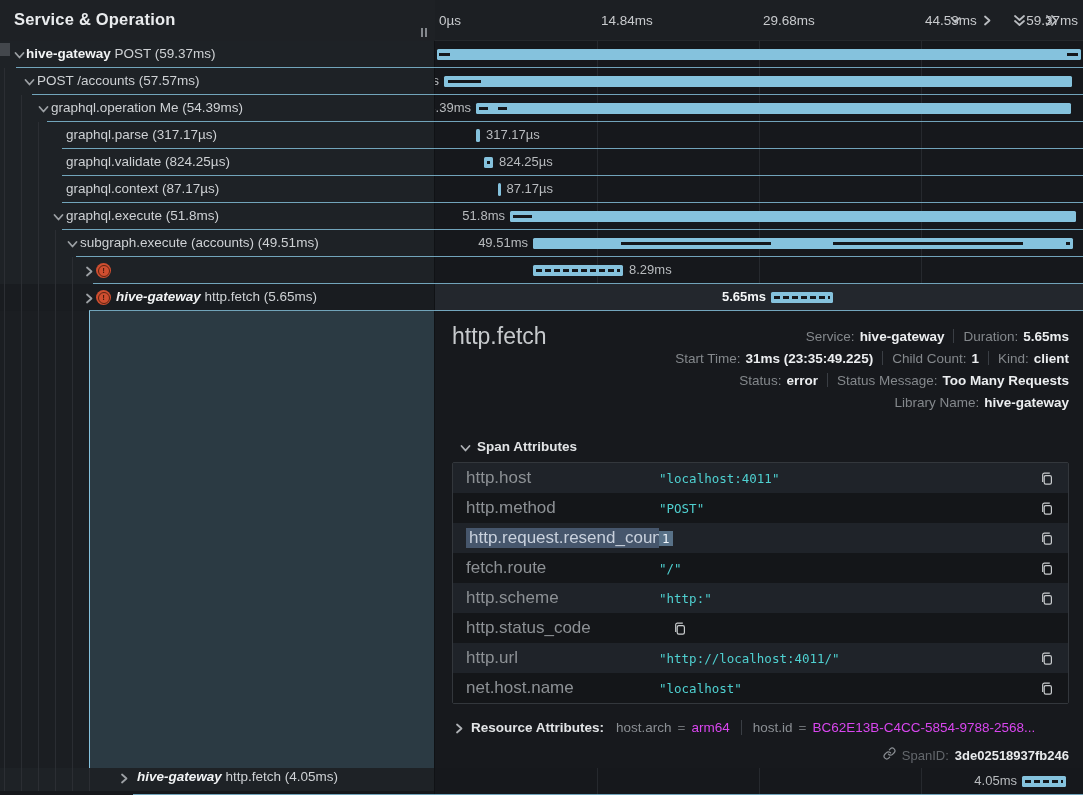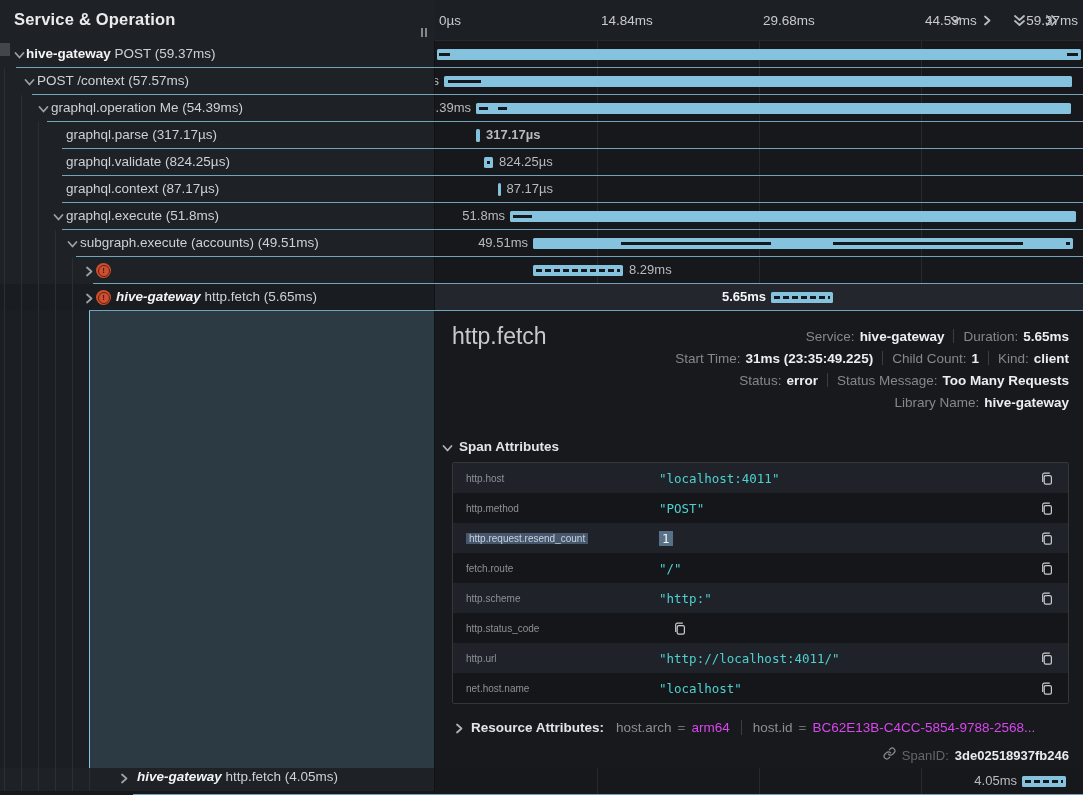--- a/index.html
+++ b/index.html
@@ -46,28 +46,28 @@
   #detail-left .teal{position:absolute;left:89px;top:0;right:0;bottom:0;background:#2b3a43;border-left:1.5px solid #85c2dd;}
   #detail-left .guide{position:absolute;top:0;width:1px;height:457px;background:#2a2d32;}
   
   #detail-panel{position:absolute;left:435px;top:311px;width:648px;height:457px;background:#17191d;z-index:4;}
   #detail-title{position:absolute;left:17px;top:12px;font-size:23px;color:#c7cacd;}
   #meta{position:absolute;right:14px;top:14px;display:flex;flex-direction:column;align-items:flex-end;}
   .meta-line{display:flex;align-items:center;height:22px;font-size:13.5px;}
   .mlabel{color:#84888c;margin-right:5px;white-space:nowrap;}
   .mvalue{color:#eceef0;font-weight:bold;white-space:nowrap;}
   .msep{width:1px;height:14px;background:#3a3e44;margin:0 9px;}
-  #attr-section-header{position:absolute;left:5px;top:128px;display:flex;align-items:center;gap:7px;}
+  #attr-section-header{position:absolute;left:23px;top:128px;display:flex;align-items:center;gap:7px;}
   #attr-section-header .chev{width:12px;height:12px;color:#aeb1b5;}
   #attr-section-header .lbl{font-size:13.5px;font-weight:bold;color:#e2e4e6;}
   #attr-table{position:absolute;left:17px;top:151px;width:617px;border:1px solid #33373c;border-radius:2px;box-sizing:border-box;}
   .attr-row{display:flex;align-items:center;height:30px;box-sizing:border-box;}
   .attr-row.light{background:#1f2329;}
   .attr-row.dark{background:#141619;}
-  .attr-key{width:193px;padding-left:13px;font-size:10px;color:#8d9195;flex:none;white-space:nowrap;overflow:hidden;}
+  .attr-key{width:193px;padding-left:13px;font-size:17px;color:#8d9195;flex:none;white-space:nowrap;overflow:hidden;}
   .attr-key .hl{background:#46566c;color:#c9d1dd;padding:2px 3px;border-radius:1px;}
   .attr-val{flex:1;font-family:"DejaVu Sans Mono",monospace;font-size:12.5px;white-space:nowrap;overflow:hidden;}
   .attr-val.string{color:var(--string);}
   .attr-val.number{color:var(--number);}
   .attr-val .hlv{background:#587187;color:#eff5fb;padding:2px 3px;border-radius:1px;}
   .copy-btn{flex:none;width:42px;display:flex;justify-content:center;cursor:pointer;background:none;border:none;padding:0;}
   #resource-row{position:absolute;left:17px;right:14px;top:404px;display:flex;align-items:center;height:24px;}
   #resource-row .chev{width:12px;height:12px;color:#aeb1b5;margin-right:7px;}
   #resource-row .lbl{font-size:13.5px;font-weight:bold;color:#e2e4e6;margin-right:12px;white-space:nowrap;}
   .res-entry{display:flex;align-items:center;font-size:13.5px;white-space:nowrap;overflow:hidden;}
@@ -142,21 +142,21 @@
         <div class="bar" style="left: 2px; width: 644px;">
           <div class="mark" style="left: 2px; width: 11px;"></div>
           <div class="mark" style="left: 630px; width: 11px;"></div>
         </div>
       </div>
       <div class="row-left" style="top: 68px;">
         <div class="guide" style="left: 4px;"></div>
         <span class="chev" style="left: 22px;"><svg width="15" height="15" viewBox="0 0 15 15" style="" fill="none" stroke="#9ca0a4" stroke-width="1.8" stroke-linecap="round" stroke-linejoin="round">
             <polyline points="3.5,5 7.5,9.5 11.5,5"></polyline>
           </svg></span>
-        <span class="txt" style="left: 37px;">POST /context (57.57ms)</span>
+        <span class="txt" style="left: 37px;">POST /accounts (57.57ms)</span>
       </div>
       <div class="row-right" style="top: 68px;">
         <div class="bar" style="left: 9px; width: 628px;">
           <div class="mark" style="left: 4px; width: 33px;"></div>
         </div>
         <span class="bar-label" style="right: 644px;">57.57ms</span>
       </div>
       <div class="row-left" style="top: 95px;">
         <div class="guide" style="left: 4px;"></div>
         <div class="guide" style="left: 21px;"></div>
@@ -171,21 +171,21 @@
           <div class="mark" style="left: 22px; width: 9px;"></div>
         </div>
         <span class="bar-label" style="right: 612px;">54.39ms</span>
       </div>
       <div class="row-left" style="top: 122px;">
         <div class="guide" style="left: 4px;"></div>
         <div class="guide" style="left: 21px;"></div>
         <div class="guide" style="left: 38px;"></div>
         <span class="txt" style="left: 66px;">graphql.parse (317.17µs)</span>
       </div>
-      <div class="row-right" style="top: 122px; font-weight: bold;">
+      <div class="row-right" style="top: 122px;">
         <div class="bar tiny" style="left: 41px; width: 4px;"></div>
         <span class="bar-label" style="left: 51px;">317.17µs</span>
       </div>
       <div class="row-left" style="top: 149px;">
         <div class="guide" style="left: 4px;"></div>
         <div class="guide" style="left: 21px;"></div>
         <div class="guide" style="left: 38px;"></div>
         <span class="txt" style="left: 66px;">graphql.validate (824.25µs)</span>
       </div>
       <div class="row-right" style="top: 149px;">

